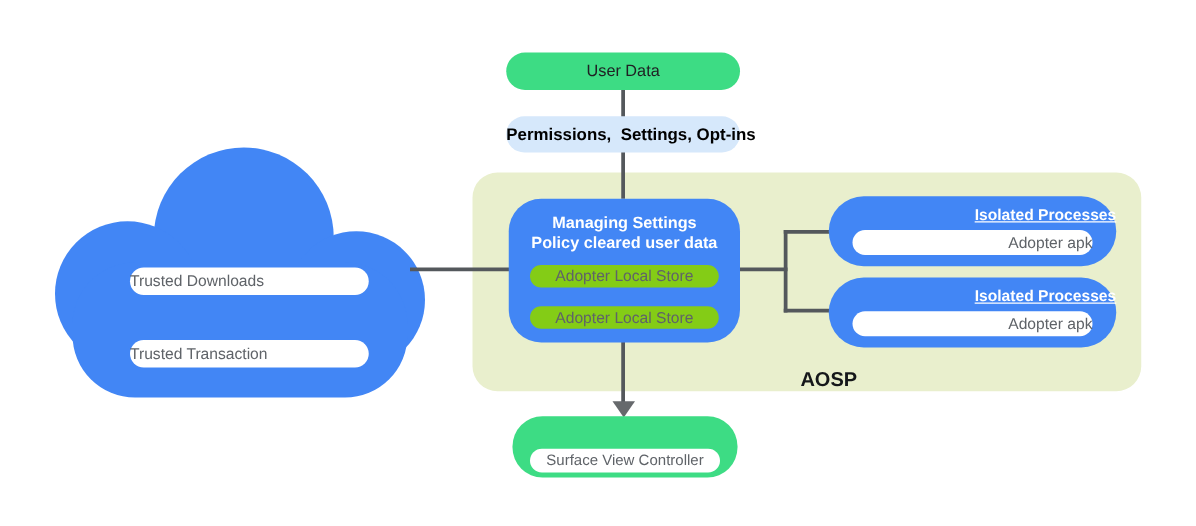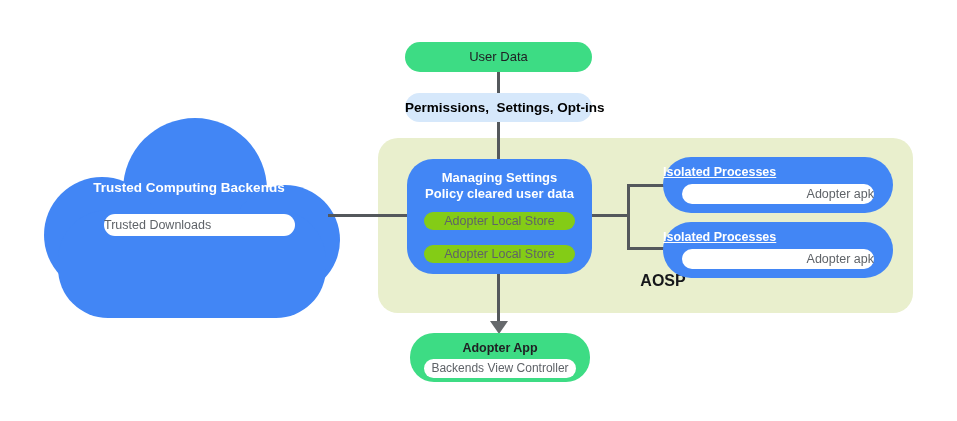--- a/index.html
+++ b/index.html
@@ -79,21 +79,21 @@
   }
 
   
   .aosp-container {
     left: 378px; top: 138px; width: 535px; height: 175px;
     background: #e9efcd;
     border-radius: 20px;
     z-index: 1;
   }
   .aosp-label {
-    left: 618px; top: 272px; width: 90px;
+    left: 618px; top: 296px; width: 90px;
     text-align: center;
     font-size: 16px;
     font-weight: bold;
     color: #15171a;
     z-index: 3;
   }
 
   
   .managing-box {
     left: 407px; top: 159px; width: 185px; height: 115px;
@@ -121,21 +121,21 @@
 
   
   .isolated-box {
     left: 663px; width: 230px; height: 56px;
     background: #4286f5;
     border-radius: 28px;
     z-index: 3;
   }
   .isolated-title {
     left: 0; top: 8px; width: 100%;
-    text-align: left;
+    text-align: right;
     color: #ffffff;
     font-size: 12.5px;
     font-weight: bold;
     text-decoration: underline;
   }
   .isolated-pill {
     left: 19px; top: 27px; width: 192px; height: 20px;
     background: #ffffff;
     border-radius: 10px;
     text-align: right;
@@ -174,22 +174,22 @@
 <div class="canvas">
 
   <svg class="abs cloud-svg" width="300" height="205" viewBox="0 0 300 205">
     <g fill="#4286f5">
       <circle cx="155" cy="75" r="72"></circle>
       <circle cx="62" cy="120" r="58"></circle>
       <circle cx="245" cy="125" r="55"></circle>
       <rect x="18" y="95" width="268" height="108" rx="50"></rect>
     </g>
   </svg>
-  <div class="abs cloud-title">Trusted Computing Backends</div>
   <div class="abs cloud-pill" style="top:214px">Trusted Downloads</div>
+  <div class="abs cloud-pill" style="top:272px">Trusted Transaction</div>
 
   <div class="abs aosp-container"></div>
   <div class="abs aosp-label">AOSP</div>
 
   <div class="line" style="left:497px; top:71px; width:3px; height:88px;"></div>
   <div class="line" style="left:328px; top:214px; width:80px; height:3px;"></div>
   <div class="line" style="left:590px; top:214px; width:40px; height:3px;"></div>
   <div class="line" style="left:627px; top:184px; width:3px; height:66px;"></div>
   <div class="line" style="left:627px; top:184px; width:43px; height:3px;"></div>
   <div class="line" style="left:627px; top:247px; width:43px; height:3px;"></div>
@@ -211,17 +211,16 @@
   <div class="abs isolated-box" style="top:157px">
     <div class="abs isolated-title">Isolated Processes</div>
     <div class="abs isolated-pill">Adopter apk</div>
   </div>
   <div class="abs isolated-box" style="top:222px">
     <div class="abs isolated-title">Isolated Processes</div>
     <div class="abs isolated-pill">Adopter apk</div>
   </div>
 
   <div class="abs adopter-box">
-    <div class="abs adopter-title">Adopter App</div>
-    <div class="abs adopter-pill">Backends View Controller</div>
+    <div class="abs adopter-pill">Surface View Controller</div>
   </div>
 
 </div>
 
 </body></html>

